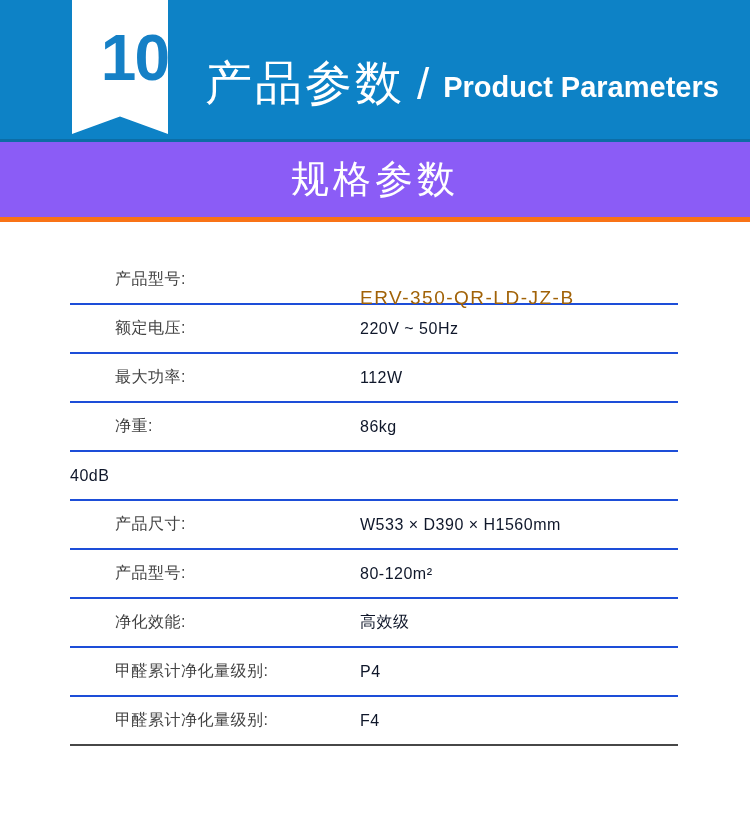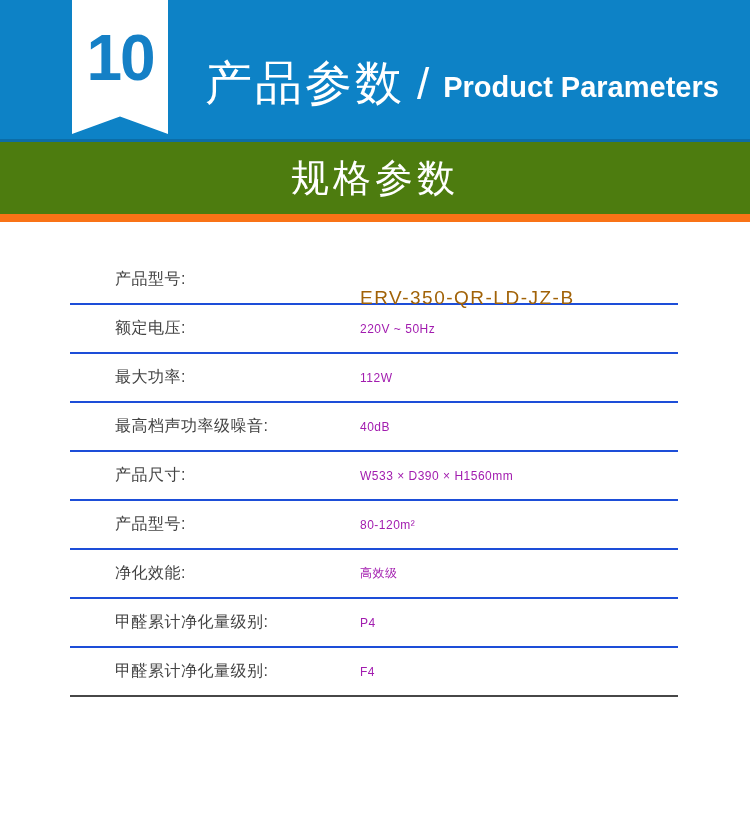--- a/index.html
+++ b/index.html
@@ -18,21 +18,21 @@
     height: 142px;
     background: #0d82c6;
     border-bottom: 3px solid #0c6da6;
   }
   .ribbon {
     position: absolute;
     left: 72px; top: 0;
     width: 96px; height: 134px;
     background: #ffffff;
     clip-path: polygon(0 0, 100% 0, 100% 100%, 50% 87%, 0 100%);
-    display: flex; align-items: center; justify-content: center;
+    display: flex; align-items: center; justify-content: flex-end;
     padding-bottom: 18px;
     z-index: 2;
   }
   .ribbon-number {
     color: #1580c6;
     font-size: 64px;
     font-weight: bold;
     letter-spacing: -2px;
     line-height: 1;
   }
@@ -43,22 +43,22 @@
     color: #ffffff;
     white-space: nowrap;
   }
   .title-cn { font-size: 47px; letter-spacing: 3px; font-weight: 400; }
   .title-divider { font-size: 44px; font-weight: 300; margin: 0 14px 0 12px; }
   .title-en { font-size: 29px; font-weight: 700; margin-top: 8px; }
 
   
   .section-band {
     height: 80px;
-    background: #4d7c0f;
-    border-bottom: 8px solid #f97316;
+    background: #8b5cf6;
+    border-bottom: 5px solid #f97316;
     display: flex; align-items: center; justify-content: center;
   }
   .section-title {
     color: #ffffff;
     font-size: 38px;
     letter-spacing: 4px;
     font-weight: 400;
   }
 
   
@@ -75,22 +75,22 @@
   .spec-row:last-child { border-bottom-color: #474747; }
   .spec-label {
     width: 290px;
     padding-left: 45px;
     font-size: 16px;
     color: #434343;
     letter-spacing: 0.5px;
     flex-shrink: 0;
   }
   .spec-value {
-    font-size: 12px;
-    color: #a21caf;
+    font-size: 16px;
+    color: #0f172a;
     letter-spacing: 0.5px;
   }
   .spec-row:first-child .spec-value {
     font-size: 19px;
     letter-spacing: 1.5px;
     color: #a16207;
     margin-top: 36px;
   }
 </style>
 </head>
@@ -120,21 +120,24 @@
       </div>
       <div class="spec-row">
         <span class="spec-label">额定电压:</span>
         <span class="spec-value">220V ~ 50Hz</span>
       </div>
       <div class="spec-row">
         <span class="spec-label">最大功率:</span>
         <span class="spec-value">112W</span>
       </div>
       <div class="spec-row">
-        <span class="spec-label">最高档声功率级噪音:</span>
+        <span class="spec-label">净重:</span>
+        <span class="spec-value">86kg</span>
+      </div>
+      <div class="spec-row">
         <span class="spec-value">40dB</span>
       </div>
       <div class="spec-row">
         <span class="spec-label">产品尺寸:</span>
         <span class="spec-value">W533 × D390 × H1560mm</span>
       </div>
       <div class="spec-row">
         <span class="spec-label">产品型号:</span>
         <span class="spec-value">80-120m²</span>
       </div>

